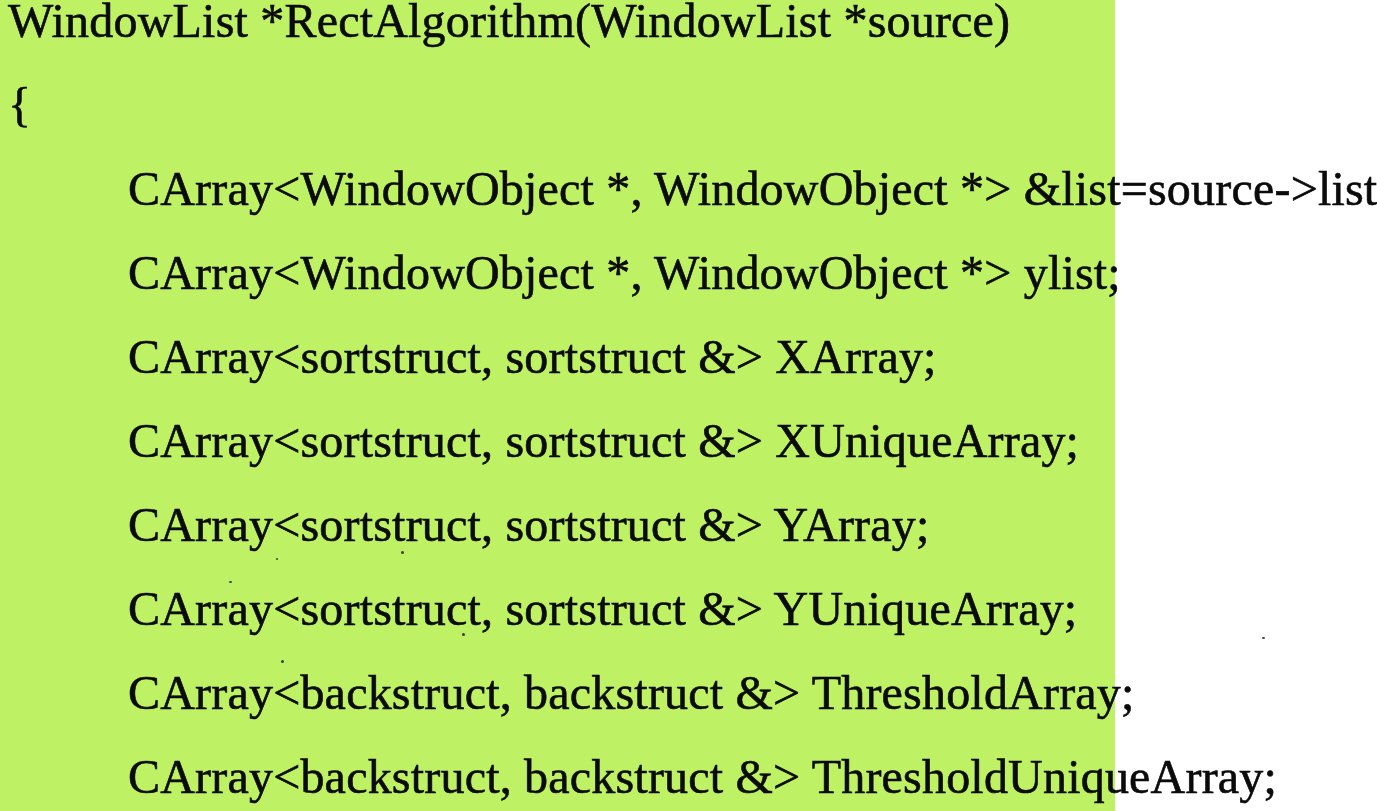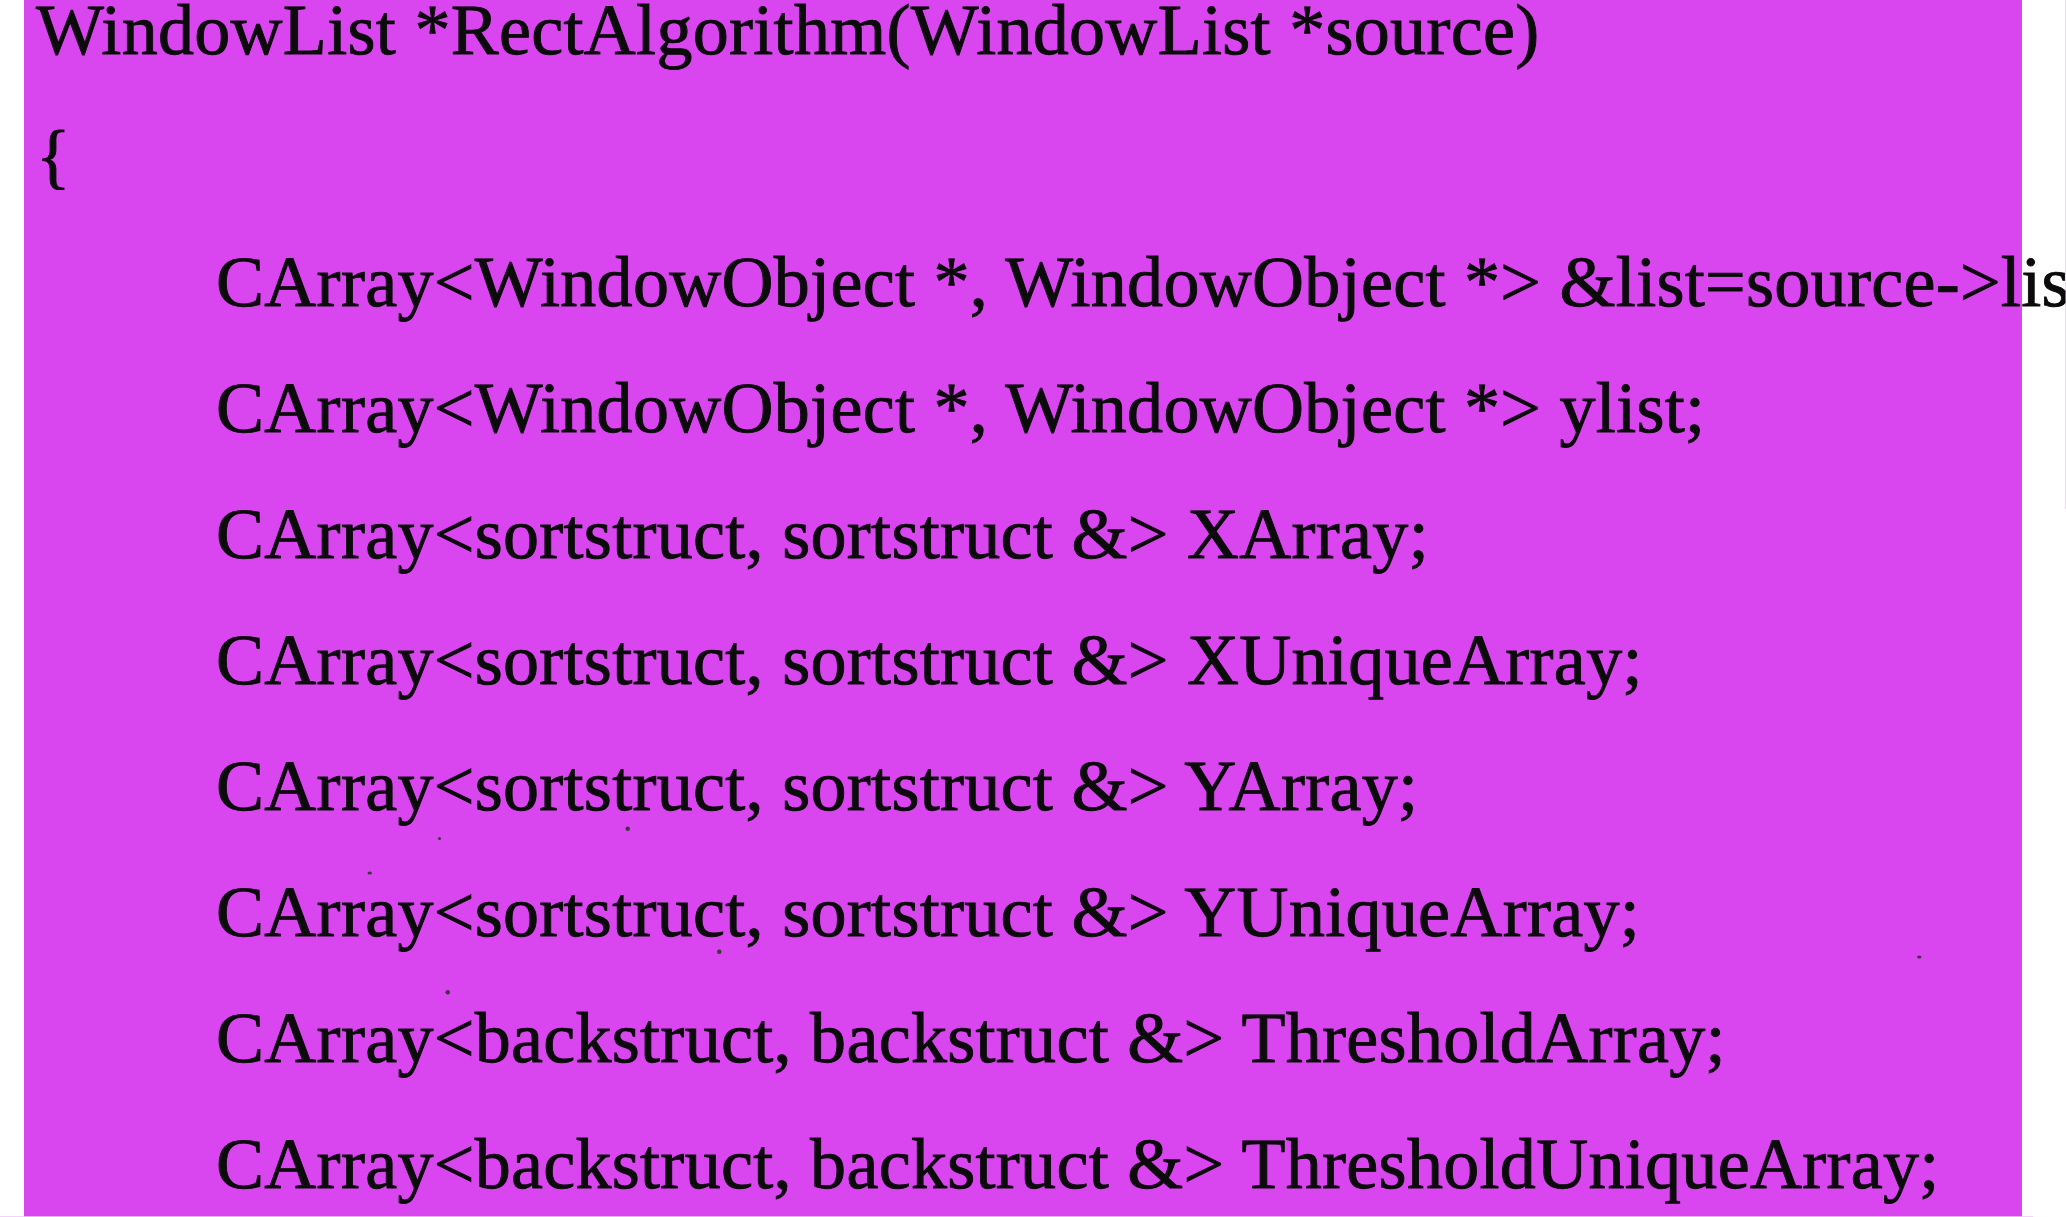--- a/index.html
+++ b/index.html
@@ -8,25 +8,25 @@
     background: #ffffff;
   }
   body {
     width: 1377px;
     height: 811px;
     overflow: hidden;
     position: relative;
   }
   .page {
     position: absolute;
-    left: 16px;
+    left: 0;
     top: 0;
-    width: 1332px;
+    width: 1115px;
     height: 811px;
-    background: #d946ef;
+    background: #bef264;
   }
   .code-listing {
     position: absolute;
     left: 8px;
     top: -21px;
     width: 1369px;
     font-family: "Liberation Serif", "DejaVu Serif", serif;
     font-size: 48px;
     line-height: 84px;
     color: #0b0b0b;

